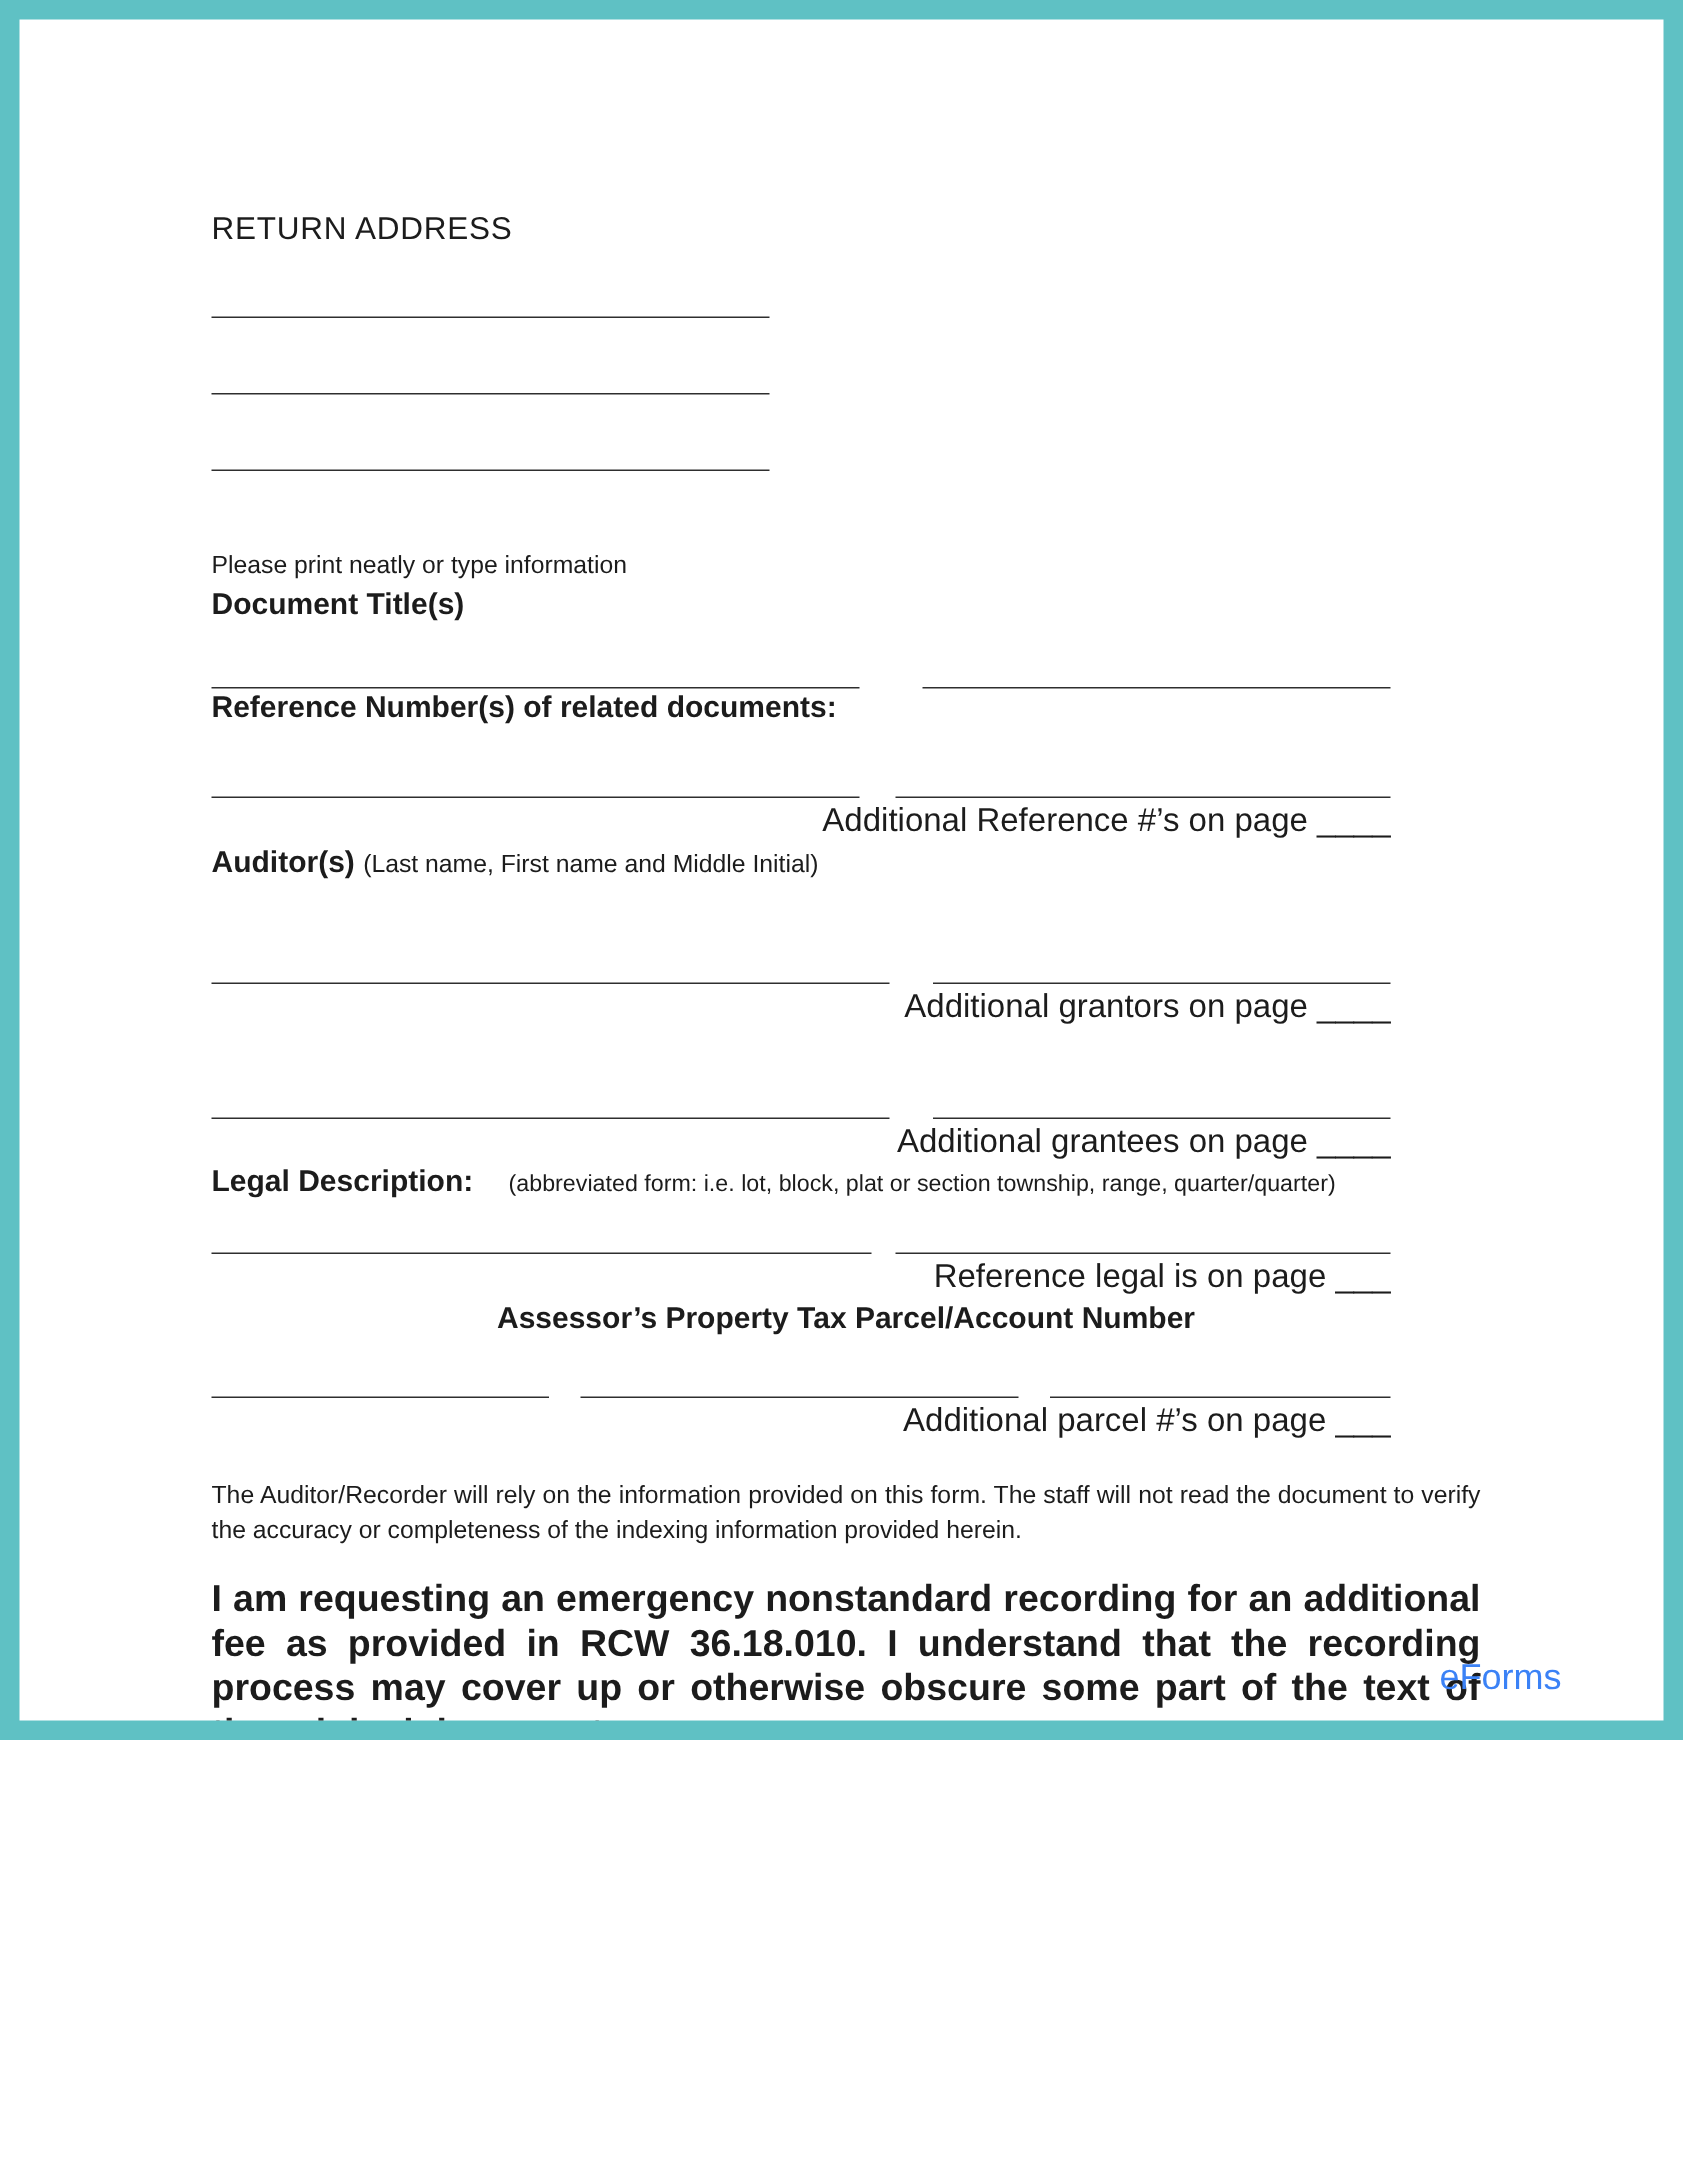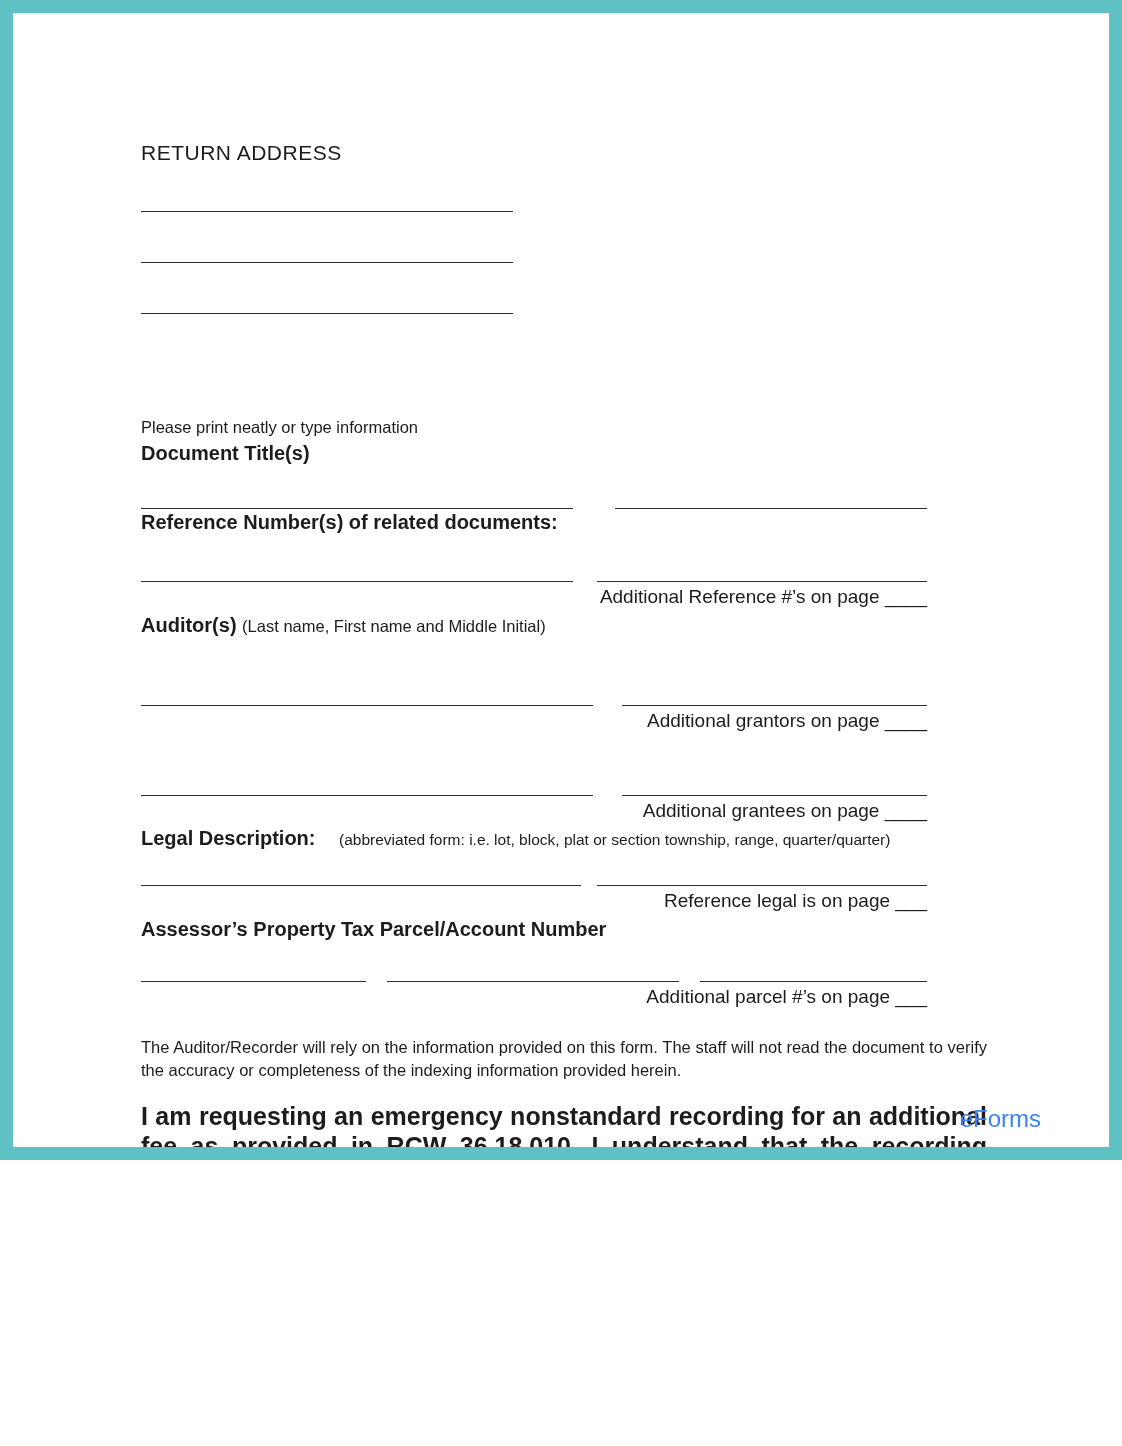--- a/index.html
+++ b/index.html
@@ -28,21 +28,21 @@
     line-height: 24px;
   }
 
   .blank { border-bottom: 1.5px solid #2e2e2e; height: 0; }
 
   .ra-line { width: 372px; }
   .ra-line.first { margin-top: 46px; }
   .ra-line + .ra-line { margin-top: 50px; }
 
   .print-note {
-    margin-top: 102px;
+    margin-top: 52px;
     font-size: 16.5px;
     line-height: 22px;
   }
 
   .section-label {
     font-weight: bold;
     font-size: 20px;
     line-height: 26px;
   }
   .doc-title-label { margin-top: 2px; }
@@ -60,21 +60,21 @@
 
   .ref-label { }
   .rule-ref { margin-top: 46px; }
   .rule-ref .seg-l { width: 432px; }
   .rule-ref .seg-r { width: 330px; }
 
   .after-note {
     margin-top: 4px;
     margin-right: 60px;
     text-align: right;
-    font-size: 19px;
+    font-size: 22px;
     line-height: 22px;
   }
 
   .inline-note {
     font-weight: normal;
     font-size: 16.5px;
   }
   .legal-note { margin-left: 18px; font-size: 15.5px; }
 
   .grantor-label { margin-top: 4px; }
@@ -85,21 +85,21 @@
   .grantee-label { margin-top: 3px; }
   .rule-grantee { margin-top: 63px; }
   .rule-grantee .seg-l { width: 452px; }
   .rule-grantee .seg-r { width: 305px; }
 
   .legal-label { margin-top: 3px; }
   .rule-legal { margin-top: 32px; }
   .rule-legal .seg-l { width: 440px; }
   .rule-legal .seg-r { width: 330px; }
 
-  .assessor-label { margin-top: 4px; }
+  .assessor-label { margin-top: 4px; text-align: center; }
   .rule-parcel { margin-top: 39px; }
   .rule-parcel .seg-1 { width: 225px; }
   .rule-parcel .seg-2 { width: 292px; }
   .rule-parcel .seg-3 { width: 227px; }
 
   .para-auditor {
     margin-top: 28px;
     font-size: 16.5px;
     line-height: 23px;
     text-align: justify;

